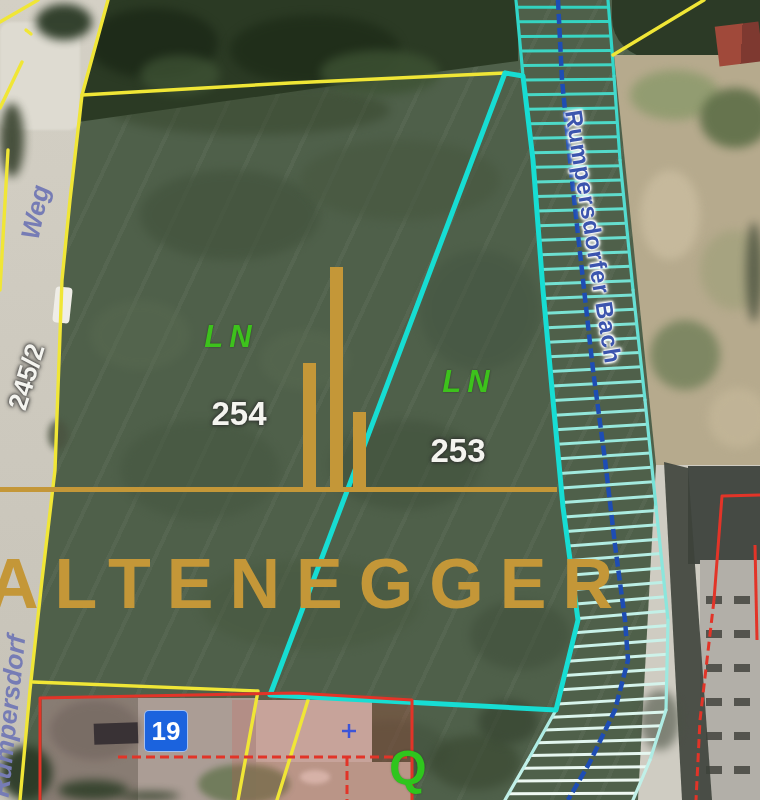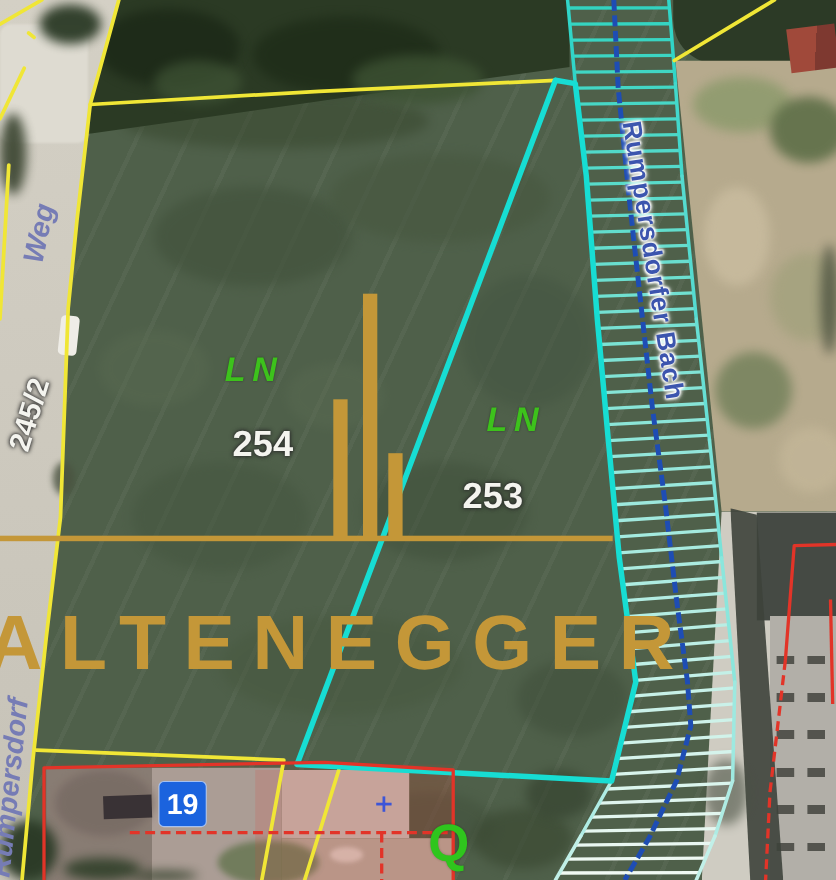--- a/index.html
+++ b/index.html
@@ -53,22 +53,22 @@
   .street{color:#767cb5;font-style:italic;font-weight:bold;font-size:26px;}
   .weg{left:35px;top:212px;transform:translate(-50%,-50%) rotate(-78deg);}
   .village{left:8px;top:716px;transform:translate(-50%,-50%) rotate(-84deg);}
   .pwhite{color:#f4f4ef;font-weight:bold;text-shadow:0 0 3px #2c2c2c,0 0 5px #2c2c2c;}
   .p2452{left:27px;top:377px;font-size:27px;transform:translate(-50%,-50%) rotate(-73deg);}
   .ln{color:#3dc21c;font-style:italic;font-weight:bold;font-size:31px;letter-spacing:6px;
     text-shadow:0 0 2px rgba(0,0,0,.45);}
   .ln1{left:231px;top:336px;}
   .ln2{left:469px;top:381px;}
   .num{font-size:33px;}
-  .n254{left:239px;top:403px;}
-  .n253{left:448px;top:450px;}
+  .n254{left:239px;top:413px;}
+  .n253{left:458px;top:450px;}
   .bach{left:593px;top:237px;color:#3c55ae;font-size:24px;font-weight:600;letter-spacing:1px;
     transform:translate(-50%,-50%) rotate(81deg);
     text-shadow:0 0 3px #fff,0 0 4px #fff,0 0 6px #fff,1px 1px 2px #fff,-1px -1px 2px #fff;}
   .sign15{left:144px;top:710px;width:42px;height:40px;background:#1b63de;border:1.5px solid rgba(255,255,255,.6);
     border-radius:5px;color:#fff;font-weight:bold;font-size:26px;display:flex;align-items:center;justify-content:center;}
   .qsym{left:408px;top:768px;color:#2fc51d;font-size:48px;font-weight:600;
     transform:translate(-50%,-50%);text-shadow:0 0 2px rgba(0,0,0,.3);}
 </style>
 </head>
 <body>

